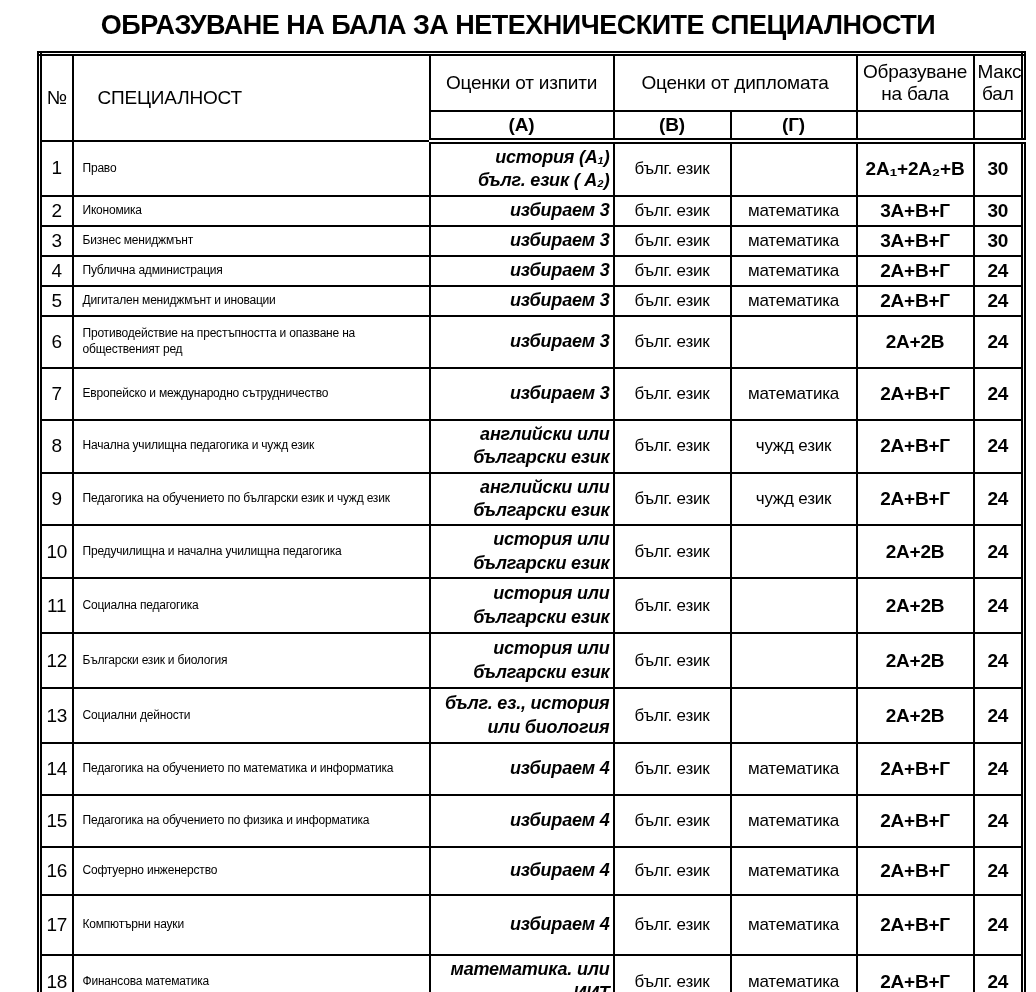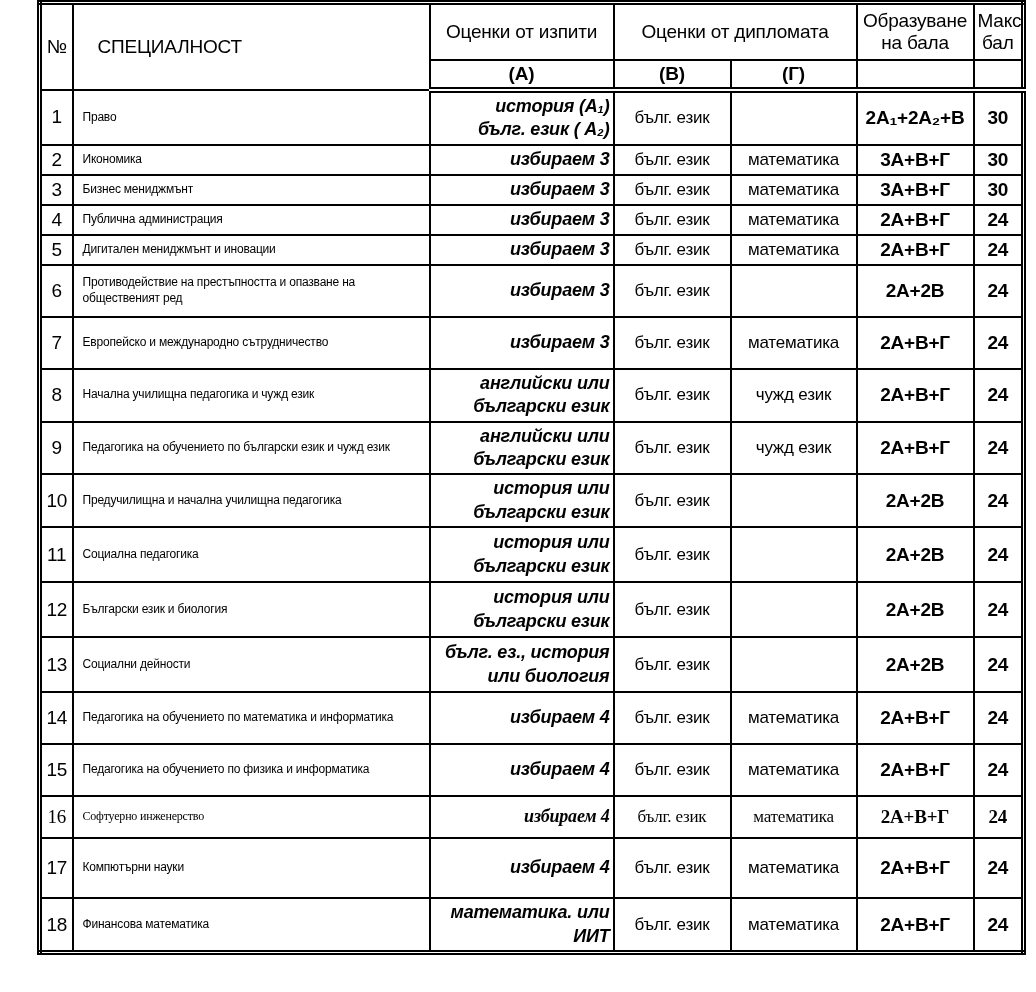--- a/index.html
+++ b/index.html
@@ -59,27 +59,28 @@
   tbody tr:nth-child(7),
   tbody tr:nth-child(8)  { height: 52px; }
   tbody tr:nth-child(9),
   tbody tr:nth-child(10) { height: 50px; }
   tbody tr:nth-child(11),
   tbody tr:nth-child(12),
   tbody tr:nth-child(13) { height: 55px; }
   tbody tr:nth-child(14),
   tbody tr:nth-child(15),
   tbody tr:nth-child(18) { height: 52px; }
-  tbody tr:nth-child(16) { height: 42px; font-family: Liberation Serif, serif; }
+  tbody tr:nth-child(16) { height: 48px; }
   tbody tr:nth-child(17) { height: 60px; }
 </style>
 </head>
 <body>
 
 <div class="page">
+  <div class="title">ОБРАЗУВАНЕ НА БАЛА ЗА НЕТЕХНИЧЕСКИТЕ СПЕЦИАЛНОСТИ</div>
 
   <table class="tbl">
     <colgroup>
       <col style="width:33px">
       <col style="width:357px">
       <col style="width:184px">
       <col style="width:117px">
       <col style="width:126px">
       <col style="width:117px">
       <col style="width:50px">

